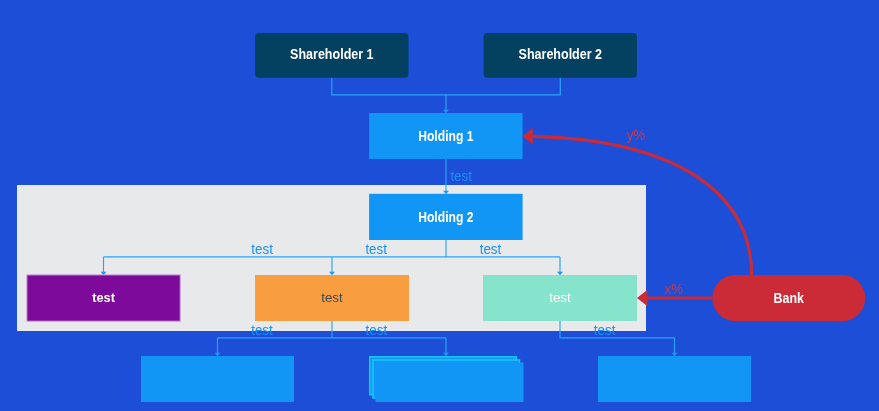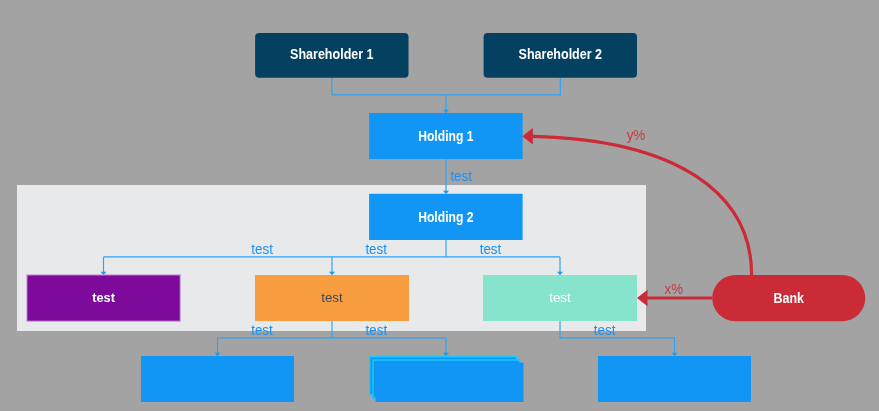--- a/index.html
+++ b/index.html
@@ -1,19 +1,19 @@
 <!DOCTYPE html>
 <html><head>
 <meta charset="utf-8">
 <title>Corporate Structure Diagram</title>
 <style>
   html,body{margin:0;padding:0;background:#ffffff;}
   body{width:879px;height:411px;overflow:hidden;
        font-family:"Liberation Sans",sans-serif;}
-  #stage{position:relative;width:879px;height:411px;background:#a3a3a3;}
+  #stage{position:relative;width:879px;height:411px;background:#1d4ed8;}
   svg#diagram{position:absolute;left:0;top:0;width:879px;height:411px;display:block;}
   text{font-family:"Liberation Sans",sans-serif;}
   .node-label{text-anchor:middle;dominant-baseline:central;}
   .node-label.bold{font-weight:bold;}
   .edge-label{text-anchor:middle;}
   .connector{fill:none;stroke-width:1.16;}
   .stem{stroke-width:1.16;fill:none;}
   .rel-line{fill:none;}
 </style>
 </head>

